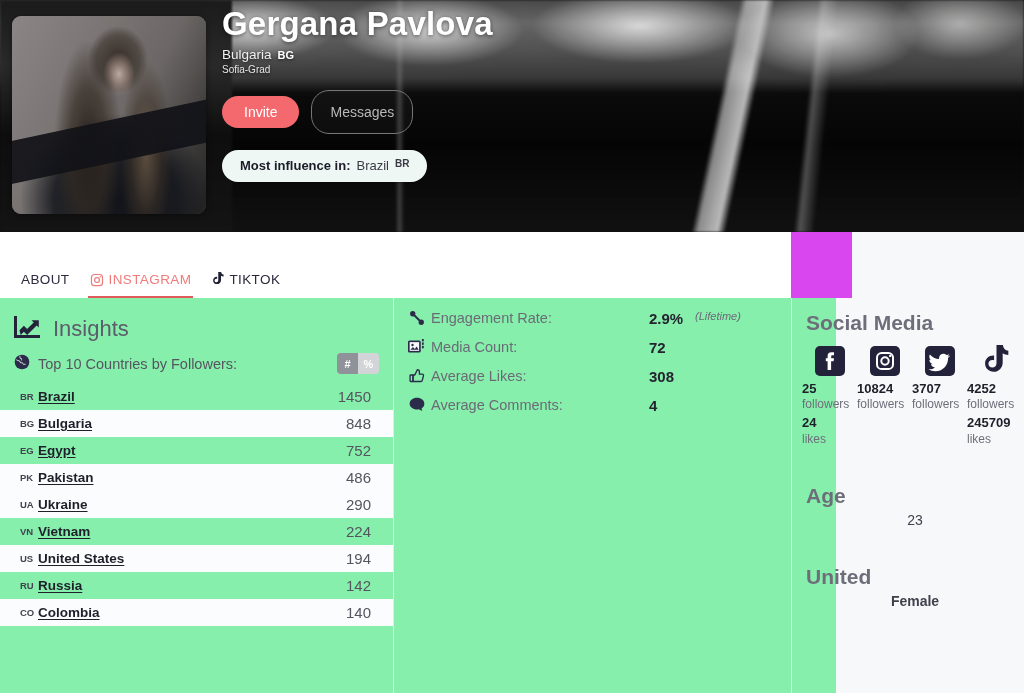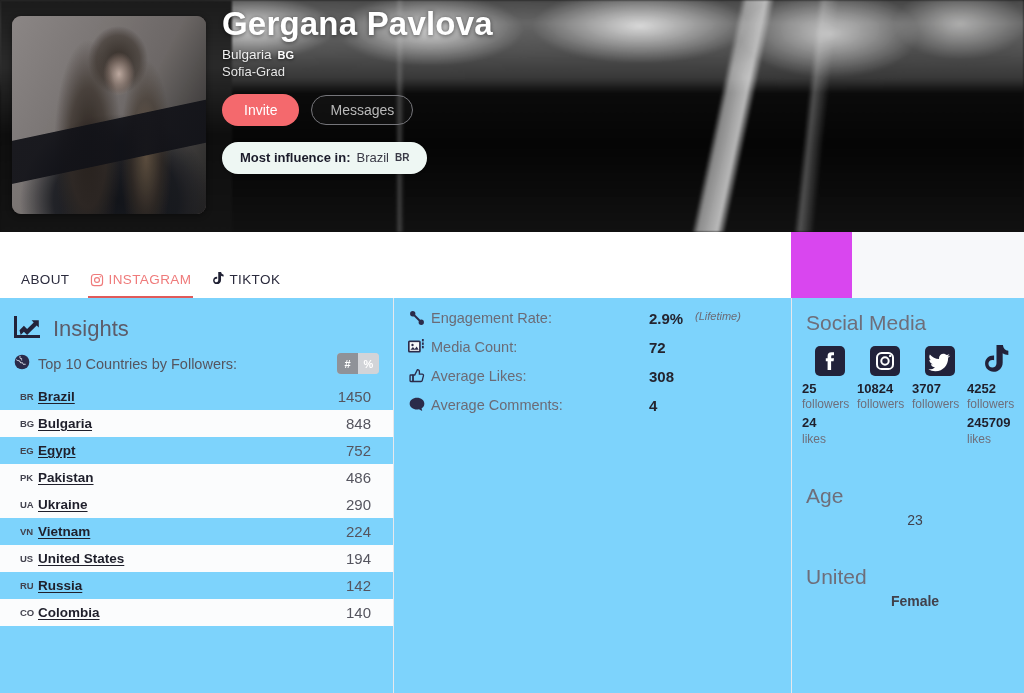--- a/index.html
+++ b/index.html
@@ -99,21 +99,21 @@
     color: #f0f0f0;
     text-shadow: 0 1px 3px rgba(0,0,0,.6);
   }
   .hdr-cc {
     font-size: 11px;
     font-weight: 700;
     color: #ffffff;
     text-shadow: 0 1px 3px rgba(0,0,0,.6);
   }
   .hdr-region {
-    font-size: 13px;
+    font-size: 10px;
     color: #e6e6e6;
     margin-top: 2px;
     text-shadow: 0 1px 3px rgba(0,0,0,.6);
   }
 
   .hdr-btn-row {
     display: flex;
     align-items: center;
     gap: 12px;
     margin-top: 15px;
@@ -127,31 +127,31 @@
     padding: 0 22px;
     font-size: 14px;
     font-family: "Liberation Sans", sans-serif;
     cursor: pointer;
   }
   .btn-messages {
     background: rgba(255,255,255,.03);
     color: #b9b9b9;
     border: 1px solid #75757a;
     border-radius: 18px;
-    height: 30px;
+    height: 44px;
     padding: 0 18px;
     font-size: 14px;
     font-family: "Liberation Sans", sans-serif;
     cursor: pointer;
   }
 
   .influence-badge {
     margin-top: 16px;
     display: inline-flex;
-    align-items: center;
+    align-items: flex-start;
     gap: 6px;
     background: #eef7f3;
     border-radius: 16px;
     padding: 8px 18px 9px;
     box-shadow: 0 1px 3px rgba(0,0,0,.3);
   }
   .influence-label { font-size: 13px; font-weight: 700; color: #1b1b2a; }
   .influence-value { font-size: 13px; color: #3a3a46; }
   .influence-cc { font-size: 10px; font-weight: 700; color: #3a3a46; }
 
@@ -189,23 +189,23 @@
     position: absolute;
     left: -2px; right: -2px; bottom: 0;
     height: 2px;
     background: #e05a5a;
   }
   .tab svg { display: block; }
 
   
   .body-wrap {
     position: relative;
-    width: 1024px;
+    width: 836px;
     height: 395px;
-    background: #7dd3fc;
+    background: #86efac;
   }
   .divider-v {
     position: absolute;
     top: 0; bottom: 0;
     width: 1px;
     background: #e6e8ec;
   }
 
   
   .col-left { position: absolute; left: 0; top: 0; width: 393px; height: 395px; }
@@ -311,21 +311,21 @@
     font-size: 11px;
     font-style: italic;
     color: #6b6b76;
   }
 
   
   .col-right { position: absolute; left: 792px; top: 0; width: 232px; height: 395px; }
   .side-h {
     font-size: 21px;
     color: #6e6e7a;
-    font-weight: 400;
+    font-weight: 700;
     padding: 13px 0 0 14px;
   }
   .sm-grid {
     display: flex;
     padding: 9px 0 0 10px;
   }
   .sm-cell {
     width: 55px;
   }
   .sm-ico { height: 34px; display: flex; align-items: center; justify-content: center; }

